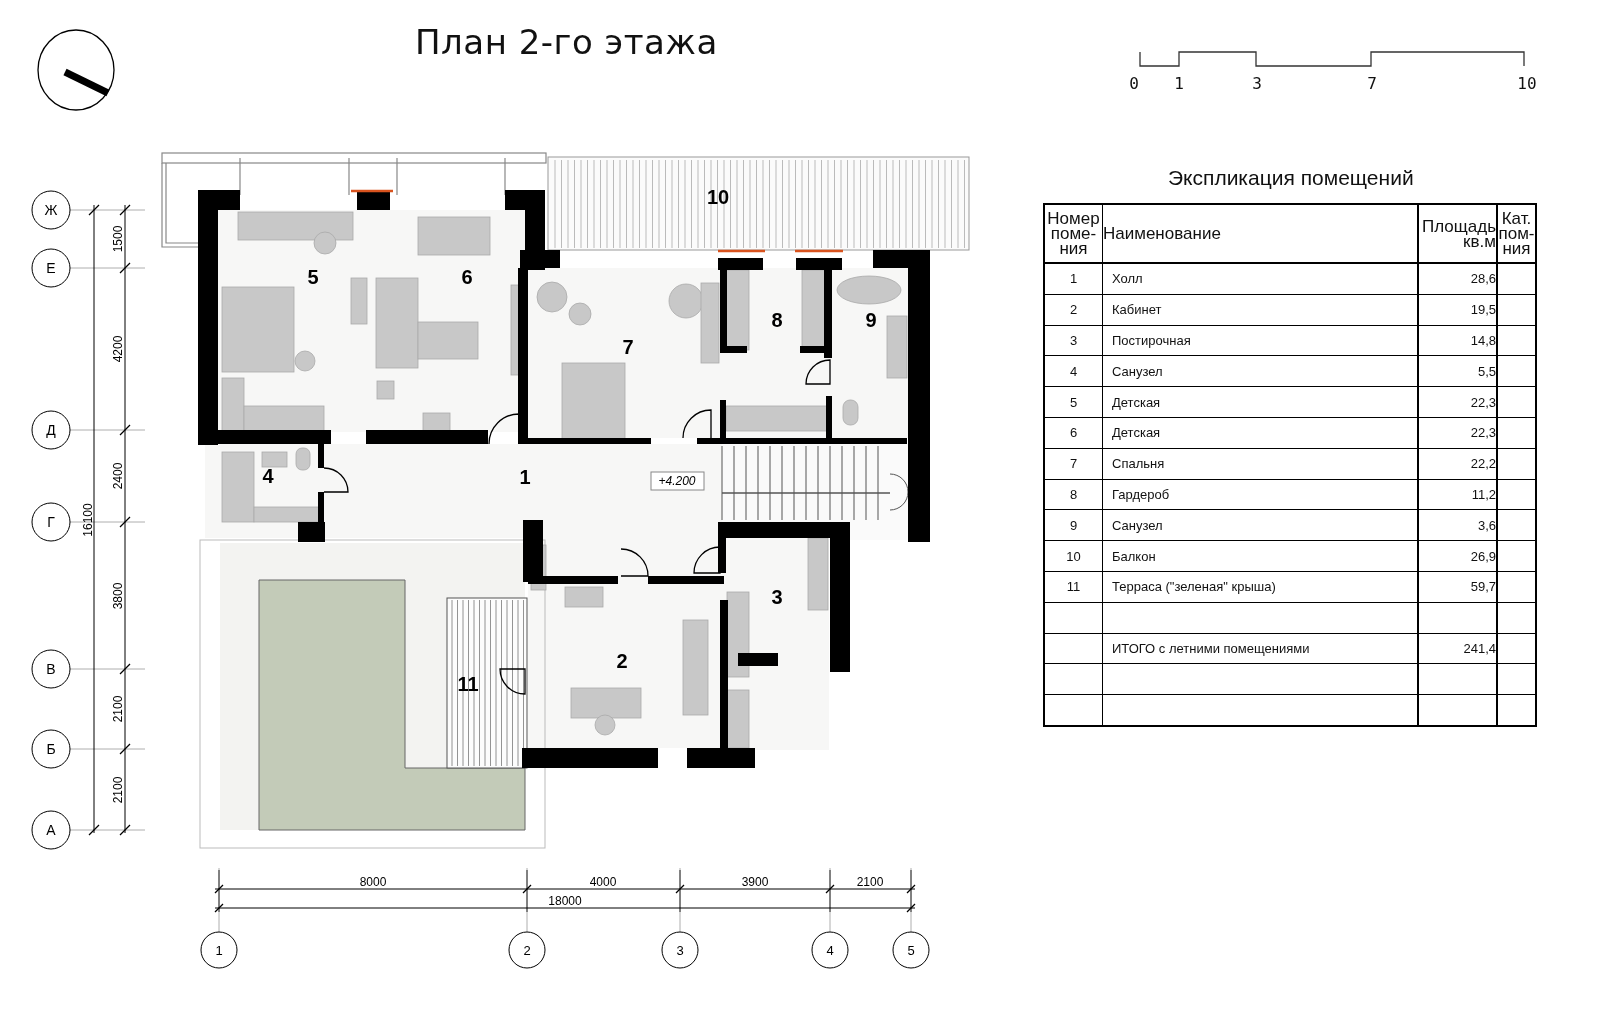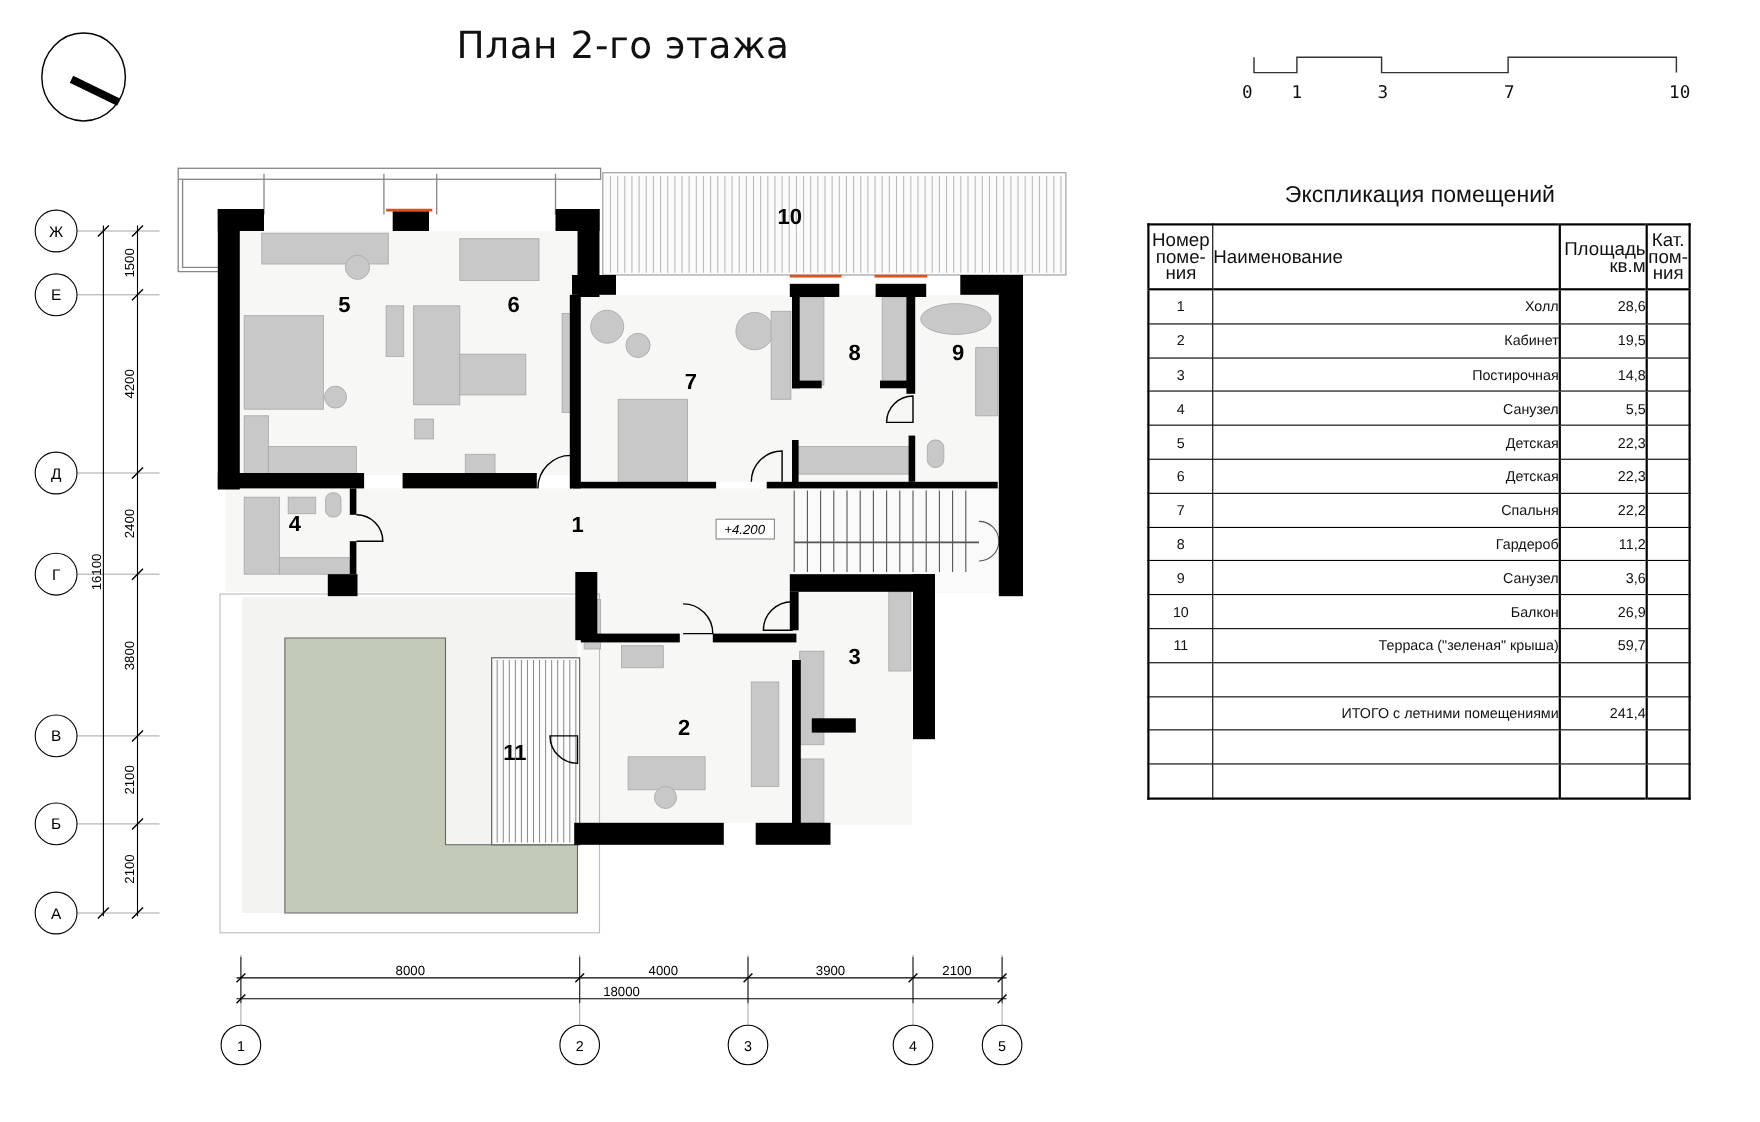--- a/index.html
+++ b/index.html
@@ -7,21 +7,21 @@
   .abs { position:absolute; }
   #title { left:415px; top:22px; font-size:34px; font-family:"DejaVu Sans", sans-serif; font-weight:normal; letter-spacing:0.5px; }
   #scale-labels span { position:absolute; top:74px; font-size:16px; font-family:"DejaVu Sans Mono", monospace; transform:translateX(-50%); }
   #expl-title { left:1168px; top:166px; font-size:21px;text-align:center; }
   table#expl { position:absolute; left:1043px; top:203px; border-collapse:collapse; font-size:13px; }
   table#expl td, table#expl th { border:1px solid #000; padding:0; }
   table#expl { border:2px solid #000; }
   table#expl th { font-weight:normal; height:57px; font-size:17px; line-height:15px; }
   table#expl td { height:29.8px; }
   .c-num { width:57px; text-align:center; }
-  .c-name { width:305px; text-align:right; padding-left:9px !important; }
+  .c-name { width:305px; text-align:left; padding-left:9px !important; }
   .c-area { width:77px; text-align:right; border-left:2px solid #000 !important; border-right:2px solid #000 !important;margin-top:36px; }
   .c-cat { width:37px; text-align:center; }
   th.c-name { text-align:left; padding-left:0 !important; }
   .row-rule td { border-top:2px solid #000 !important; }
   svg text { font-family:"Liberation Sans", sans-serif; }
 </style>
 </head>
 <body>
 
 <div id="title" class="abs">План 2-го этажа</div>

